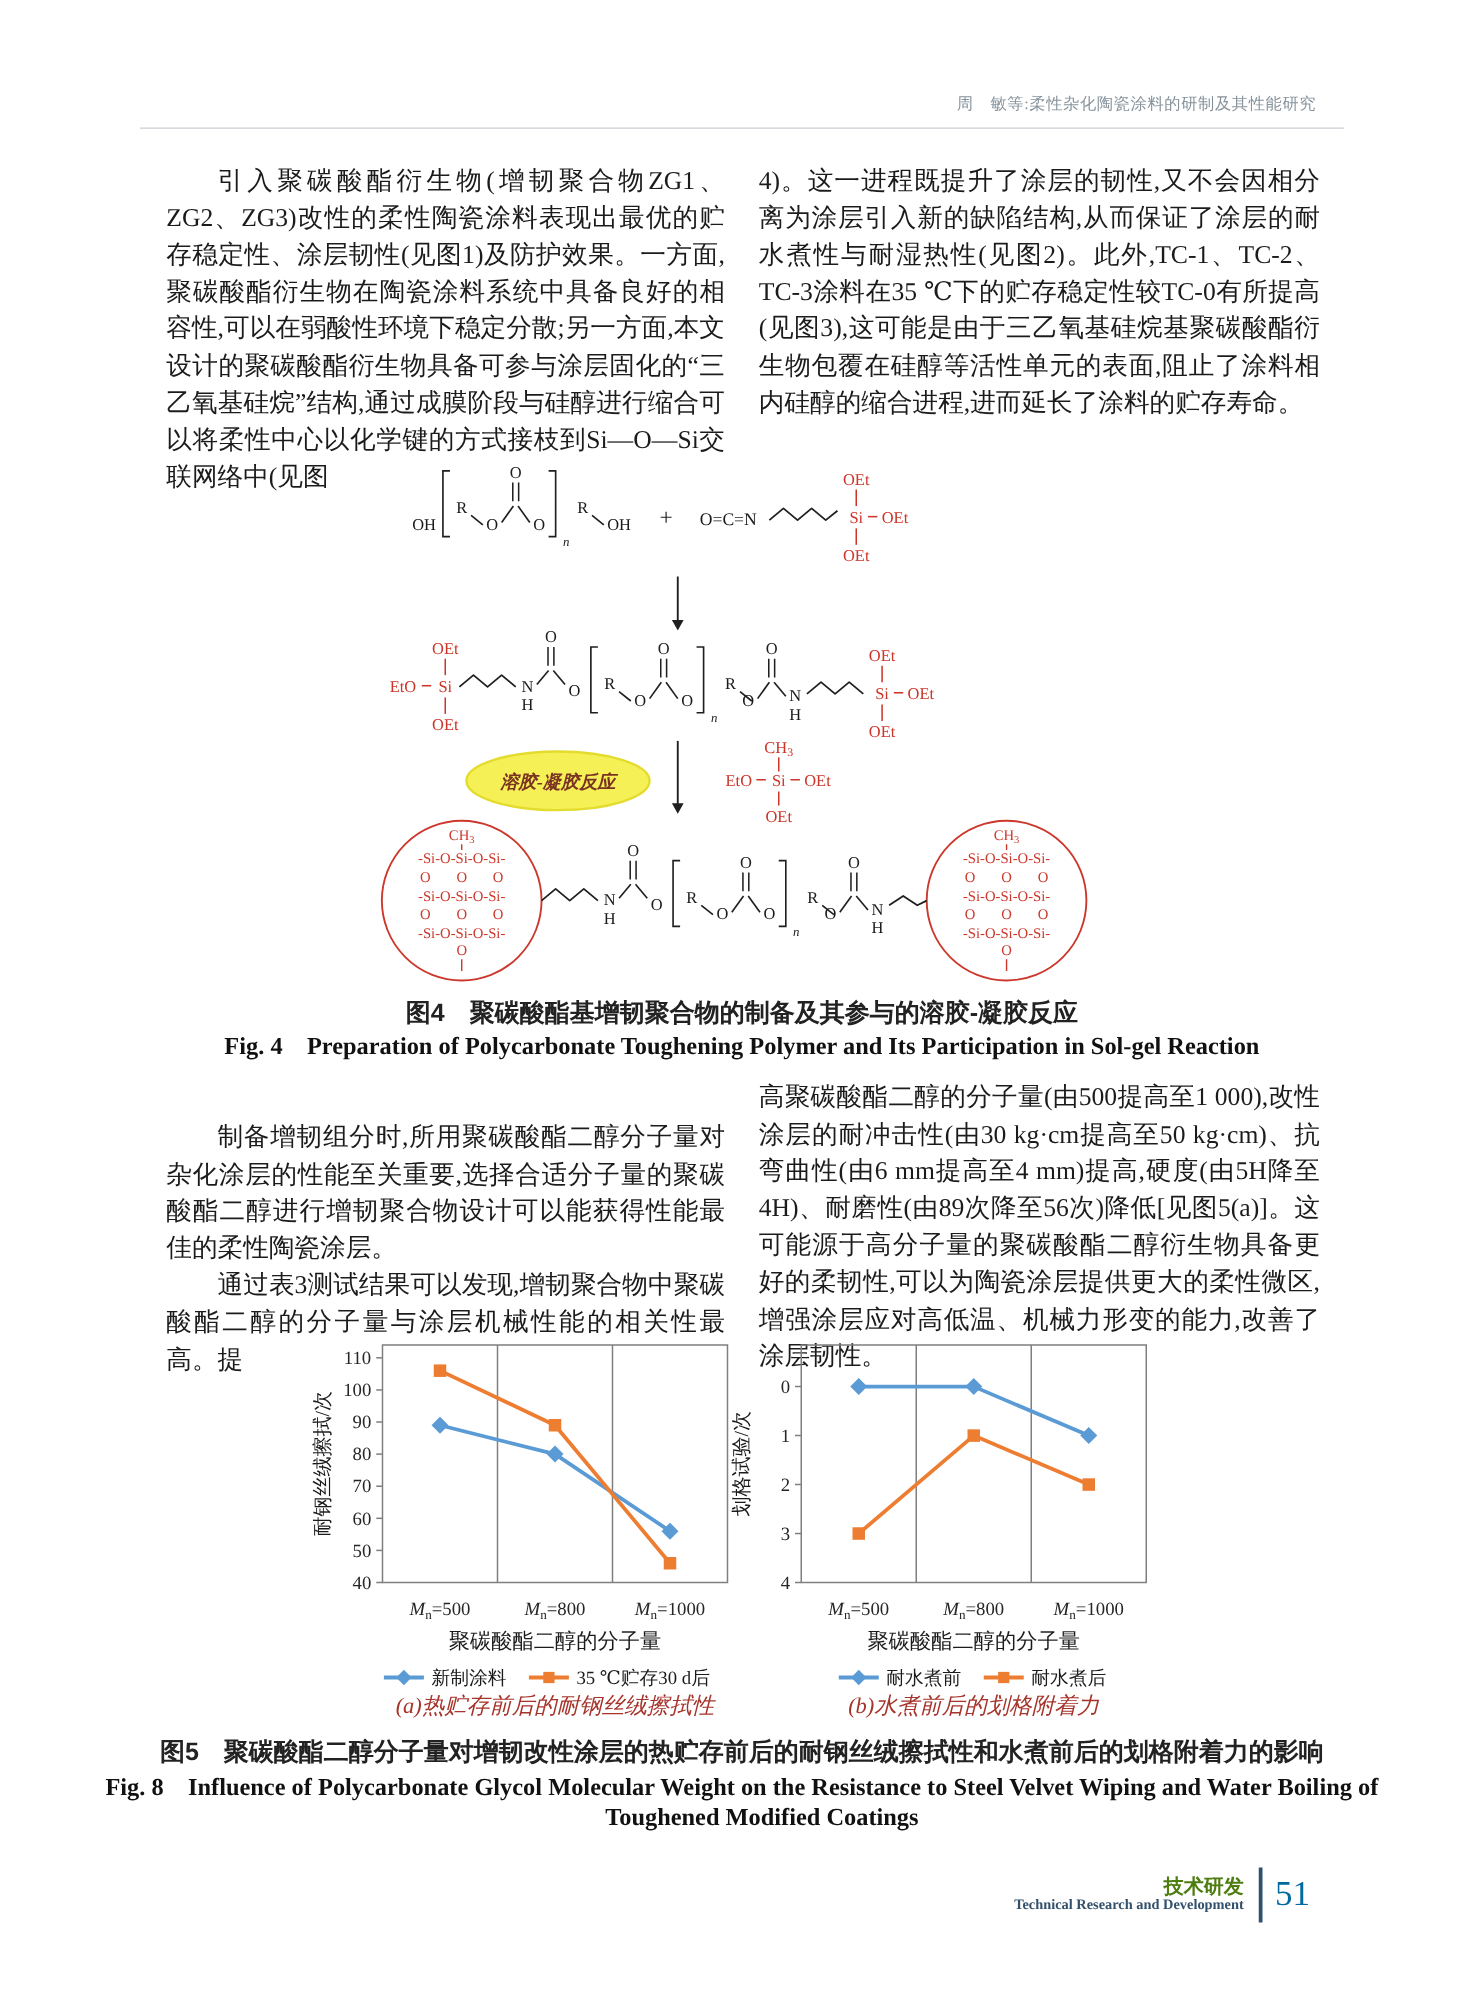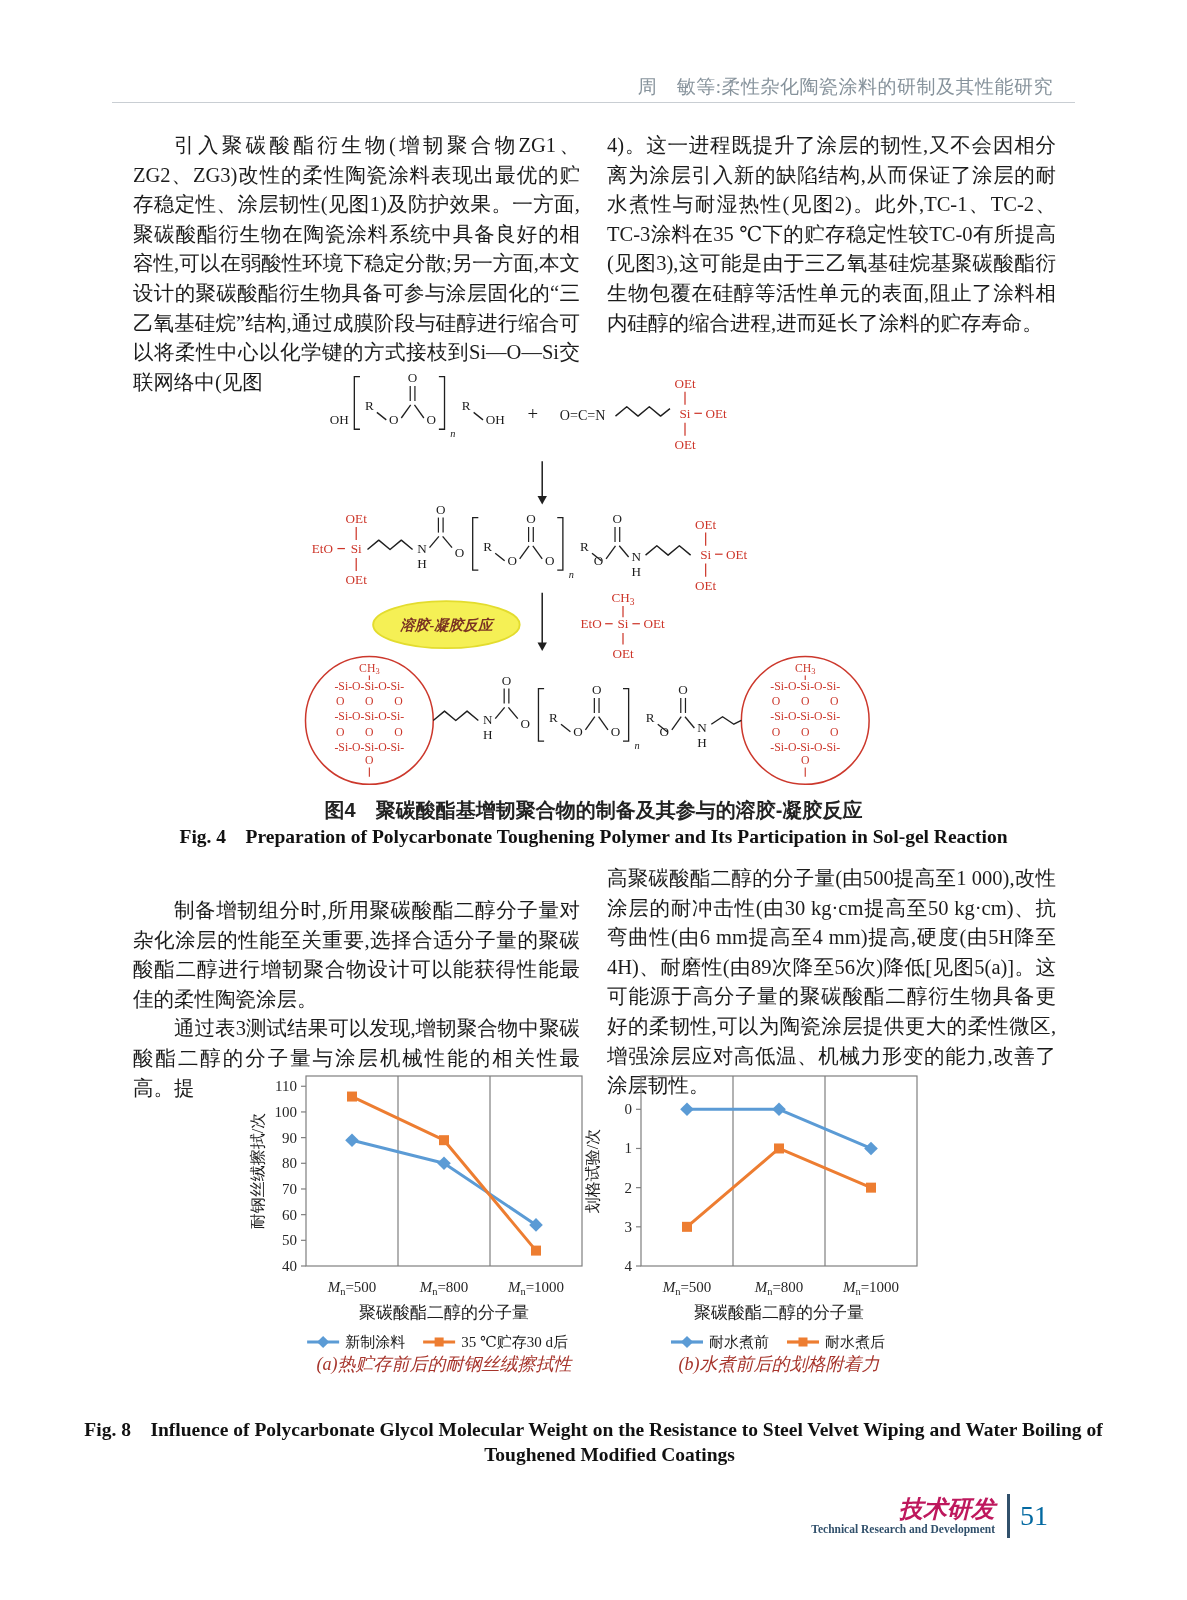--- a/index.html
+++ b/index.html
@@ -4,27 +4,27 @@
 <style>
   html,body{margin:0;padding:0;background:#ffffff;}
   #page{position:relative;width:1187px;height:1600px;background:#ffffff;overflow:hidden;
         font-family:"Liberation Serif","DejaVu Serif",serif;color:#1a1a1a;}
   .abs{position:absolute;}
   .para{font-size:20.5px;line-height:29.6px;text-align:justify;color:#1b1b1b;}
   .indent{text-indent:2em;}
   .center{text-align:center;width:1187px;left:0;}
   .cap-zh{font-family:"Liberation Sans","DejaVu Sans",sans-serif;font-weight:bold;font-size:20px;color:#222;}
   .cap-en{font-family:"Liberation Serif","DejaVu Serif",serif;font-weight:bold;font-size:19.5px;color:#111;}
-  .header-line{font-size:19px;color:#87939c;letter-spacing:0.5px;}
+  .header-line{font-size:13px;color:#87939c;letter-spacing:0.5px;}
   .rule{height:1px;background:#c9ced3;}
   .sec-head{font-family:"Liberation Sans","DejaVu Sans",sans-serif;font-weight:bold;font-size:21px;color:#a8382e;}
   .sec-head .num{margin-right:14px;}
   .footer-wrap{display:flex;align-items:center;}
   .footer-txt{text-align:right;line-height:1.1;}
-  .footer-zh{font-family:"Liberation Sans","DejaVu Sans",sans-serif;font-weight:bold;font-size:24px;color:#be185d;font-style:italic;}
+  .footer-zh{font-family:"Liberation Sans","DejaVu Sans",sans-serif;font-weight:bold;font-size:16px;color:#4d7c0f;}
   .footer-en{font-size:11.5px;color:#31506b;font-weight:bold;}
   .footer-bar{width:3px;height:44px;background:#31506b;margin:0 10px 0 12px;}
   .footer-num{font-size:28px;color:#0369a1;}
   p{margin:0;}
 </style>
 </head>
 <body>
 
 <div id="page">
 
@@ -266,20 +266,21 @@
         <text x="0" y="0" text-anchor="middle" fill="#1b1b1b" font-size="16" font-family="&quot;Liberation Serif&quot;,&quot;DejaVu Serif&quot;,serif" transform="translate(15 103) rotate(-90)">划格试验/次</text>
         <line x1="88" y1="274" x2="120" y2="274" stroke="#5b9bd5" stroke-width="3.2"></line>
         <polygon points="104,267.88 110.12,274 104,280.12 97.88,274" fill="#5b9bd5"></polygon>
         <text x="126" y="279" text-anchor="start" fill="#1b1b1b" font-size="15" font-family="&quot;Liberation Serif&quot;,&quot;DejaVu Serif&quot;,serif">耐水煮前</text>
         <line x1="204" y1="274" x2="236" y2="274" stroke="#ed7d31" stroke-width="3.2"></line>
         <rect x="215.5" y="269.5" width="9" height="9" fill="#ed7d31"></rect>
         <text x="242" y="279" text-anchor="start" fill="#1b1b1b" font-size="15" font-family="&quot;Liberation Serif&quot;,&quot;DejaVu Serif&quot;,serif">耐水煮后</text>
         <text x="196" y="302" text-anchor="middle" fill="#a6342b" font-size="18" font-family="&quot;Liberation Serif&quot;,&quot;DejaVu Serif&quot;,serif" font-style="italic">(b)水煮前后的划格附着力</text>
       </svg></div>
 
+  <div class="abs cap-zh center" style="top:1388px;">图5　聚碳酸酯二醇分子量对增韧改性涂层的热贮存前后的耐钢丝绒擦拭性和水煮前后的划格附着力的影响</div>
   <div class="abs cap-en center" style="top:1416px;">Fig. 8　Influence of Polycarbonate Glycol Molecular Weight on the Resistance to Steel Velvet Wiping and Water Boiling of</div>
   <div class="abs cap-en center" style="top:1444px;padding-left:16px;">Toughened Modified Coatings</div>
 
   <div class="abs footer-wrap" style="top:1494px;right:139px;">
     <div class="footer-txt">
       <div class="footer-zh">技术研发</div>
       <div class="footer-en">Technical Research and Development</div>
     </div>
     <div class="footer-bar"></div>
     <div class="footer-num">51</div>

